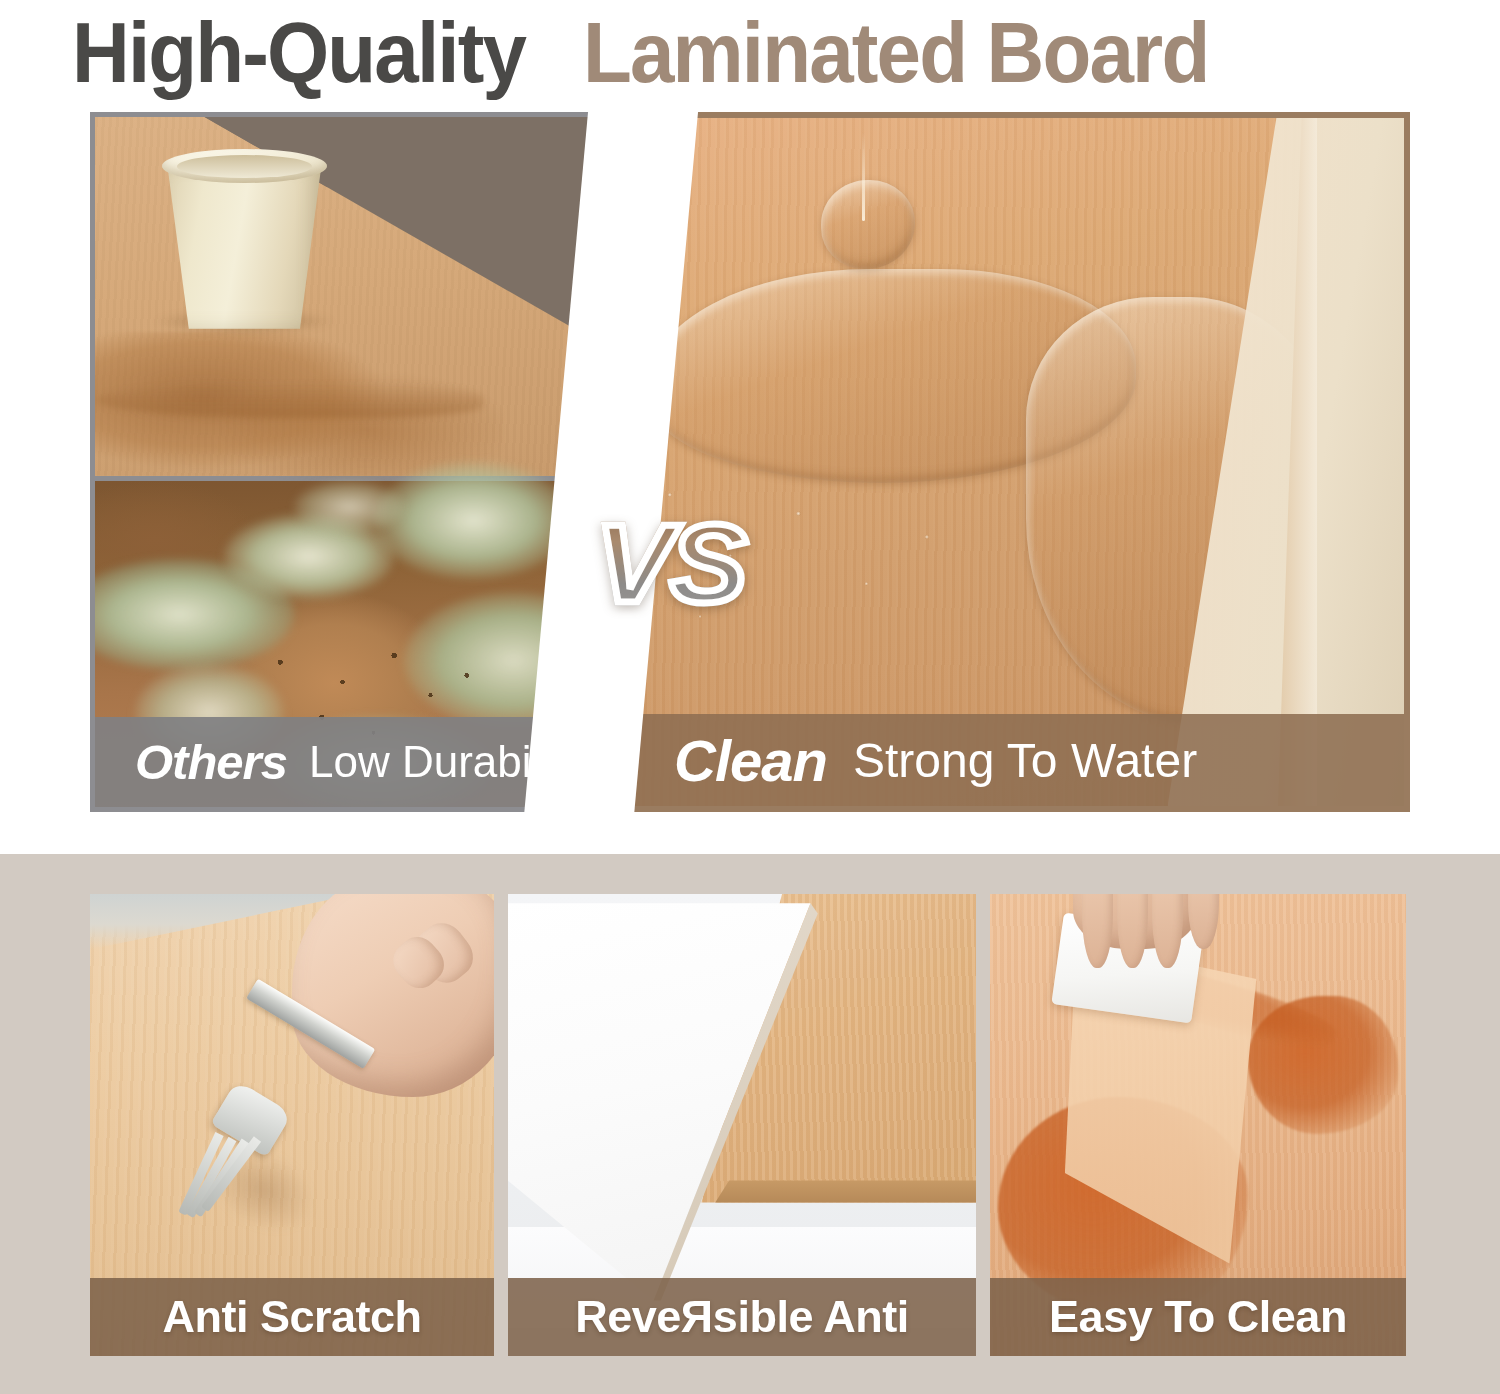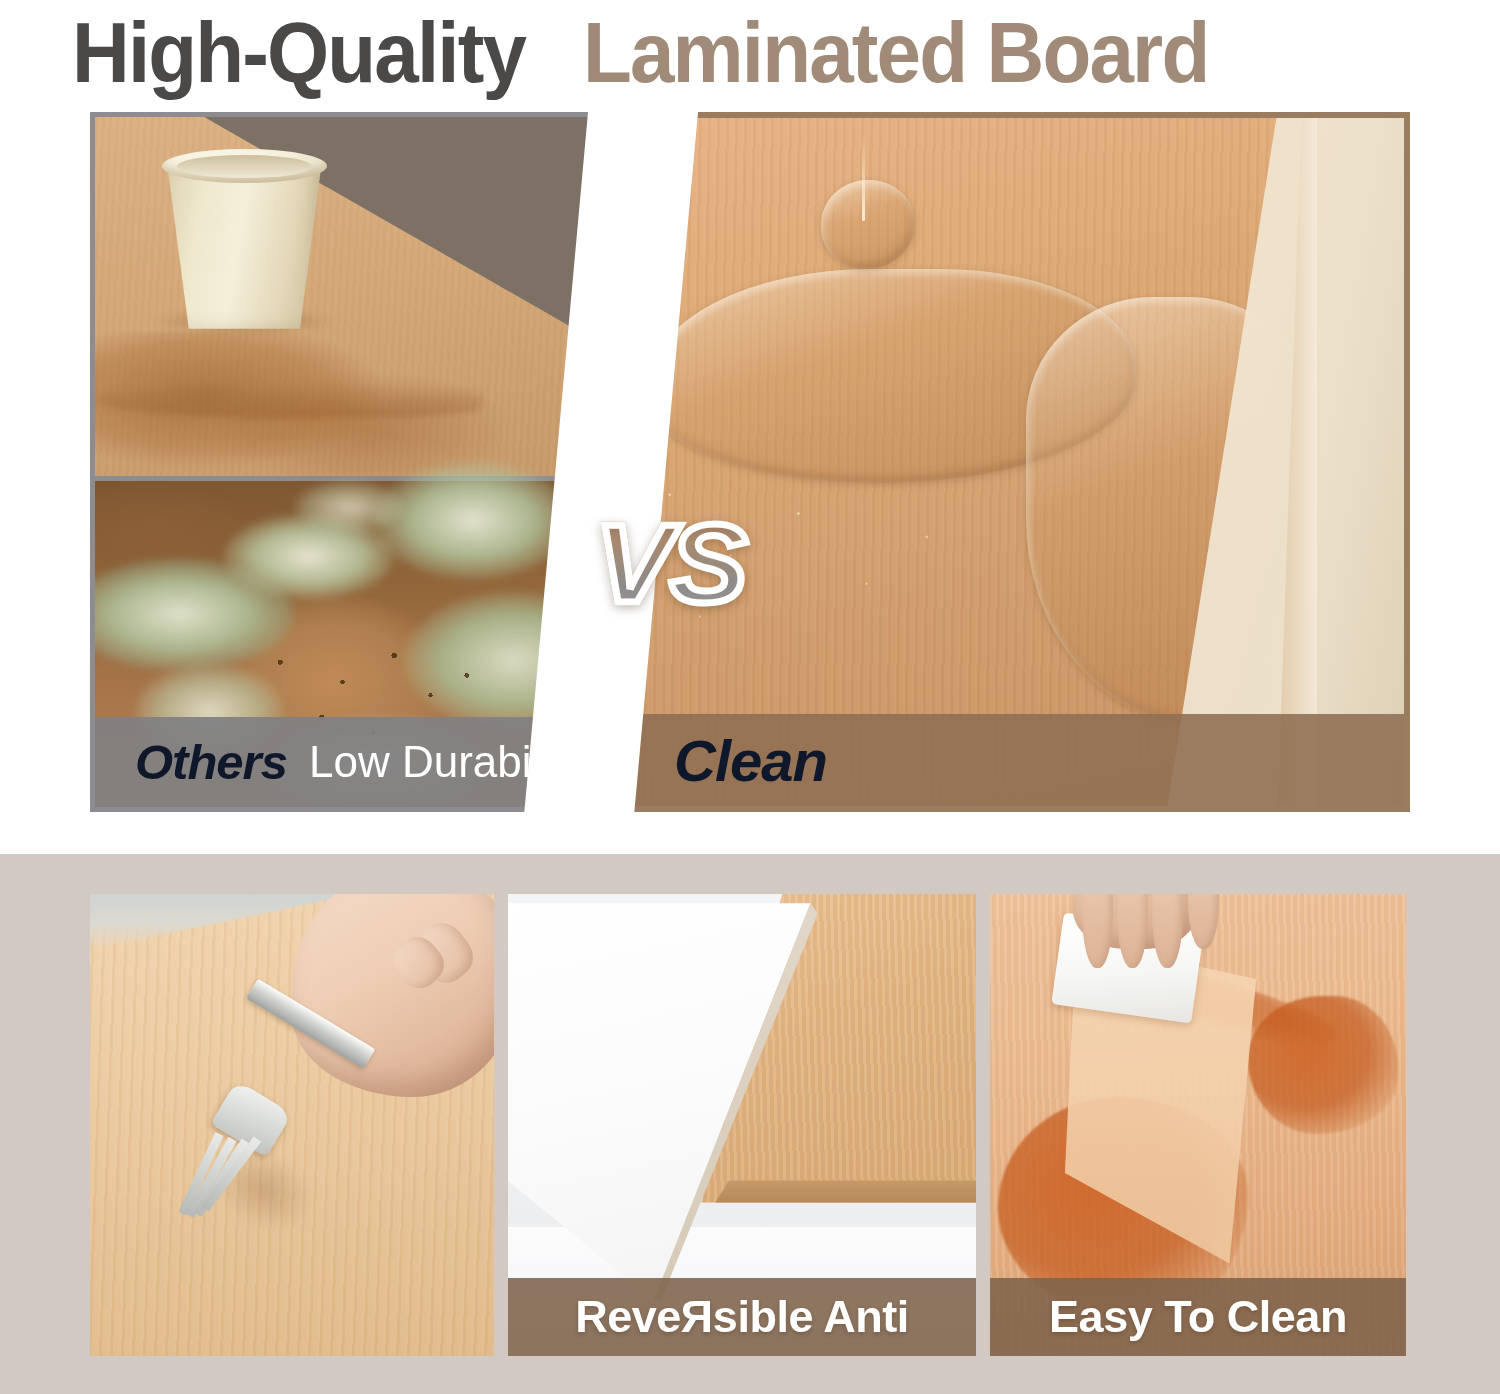--- a/index.html
+++ b/index.html
@@ -221,21 +221,21 @@
 
   
   .bar{
     position:absolute; left:0; bottom:0; width:100%;
     display:flex; align-items:center; white-space:nowrap;
     padding-left:40px; z-index:4;
   }
   .bar-others{ height:90px; background:rgba(128,128,130,0.92); }
   .bar-ours  { height:92px; background:rgba(142,110,82,0.88); padding-left:58px; }
   .bar-strong{
-    font-weight:bold; font-style:italic; color:#0f172a;
+    font-weight:bold; font-style:italic; color:#ffffff;
     letter-spacing:-1px;
     text-align:center;
   }
   .bar-light{
     font-weight:normal; color:#fff; letter-spacing:0px;
   }
   .bar-others .bar-strong{ font-size:49px; }
   .bar-others .bar-light { font-size:44px; margin-left:22px; }
   .bar-ours   .bar-strong{ font-size:58px; }
   .bar-ours   .bar-light { font-size:48px; margin-left:26px; }
@@ -455,20 +455,21 @@
     <div class="bead main"></div>
     <div class="bead arm"></div>
     <div class="bead drop"></div>
     <div class="droplet-thread"></div>
     <div class="micro-drops"></div>
     <div class="ours-side"></div>
     <div class="ours-edge"></div>
 
     <div class="bar bar-ours">
       <span class="bar-strong">Clean</span>
+      <span class="bar-light">Strong To Water</span>
     </div>
   </div>
 
   <div class="divider"></div>
   <div class="vs">VS</div>
 </div>
 
 <div class="features">
   <div class="fgrid">
 
@@ -481,20 +482,23 @@
           <div class="finger f1"></div>
           <div class="finger f2"></div>
         </div>
         <div class="fork-handle"></div>
         <div class="fork-head"></div>
         <div class="tine t1"></div>
         <div class="tine t2"></div>
         <div class="tine t3"></div>
         <div class="tine t4"></div>
       </div>
+      <div class="fbar">
+        <span>Anti Scratch</span>
+      </div>
     </div>
 
     <div class="fcard c2">
       <div class="fimg">
         <div class="rev-bg"></div>
         <div class="rev-wood"></div>
         <div class="rev-wood-edge"></div>
         <div class="rev-bottom"></div>
         <div class="rev-white"></div>
         <div class="rev-white-edge"></div>

